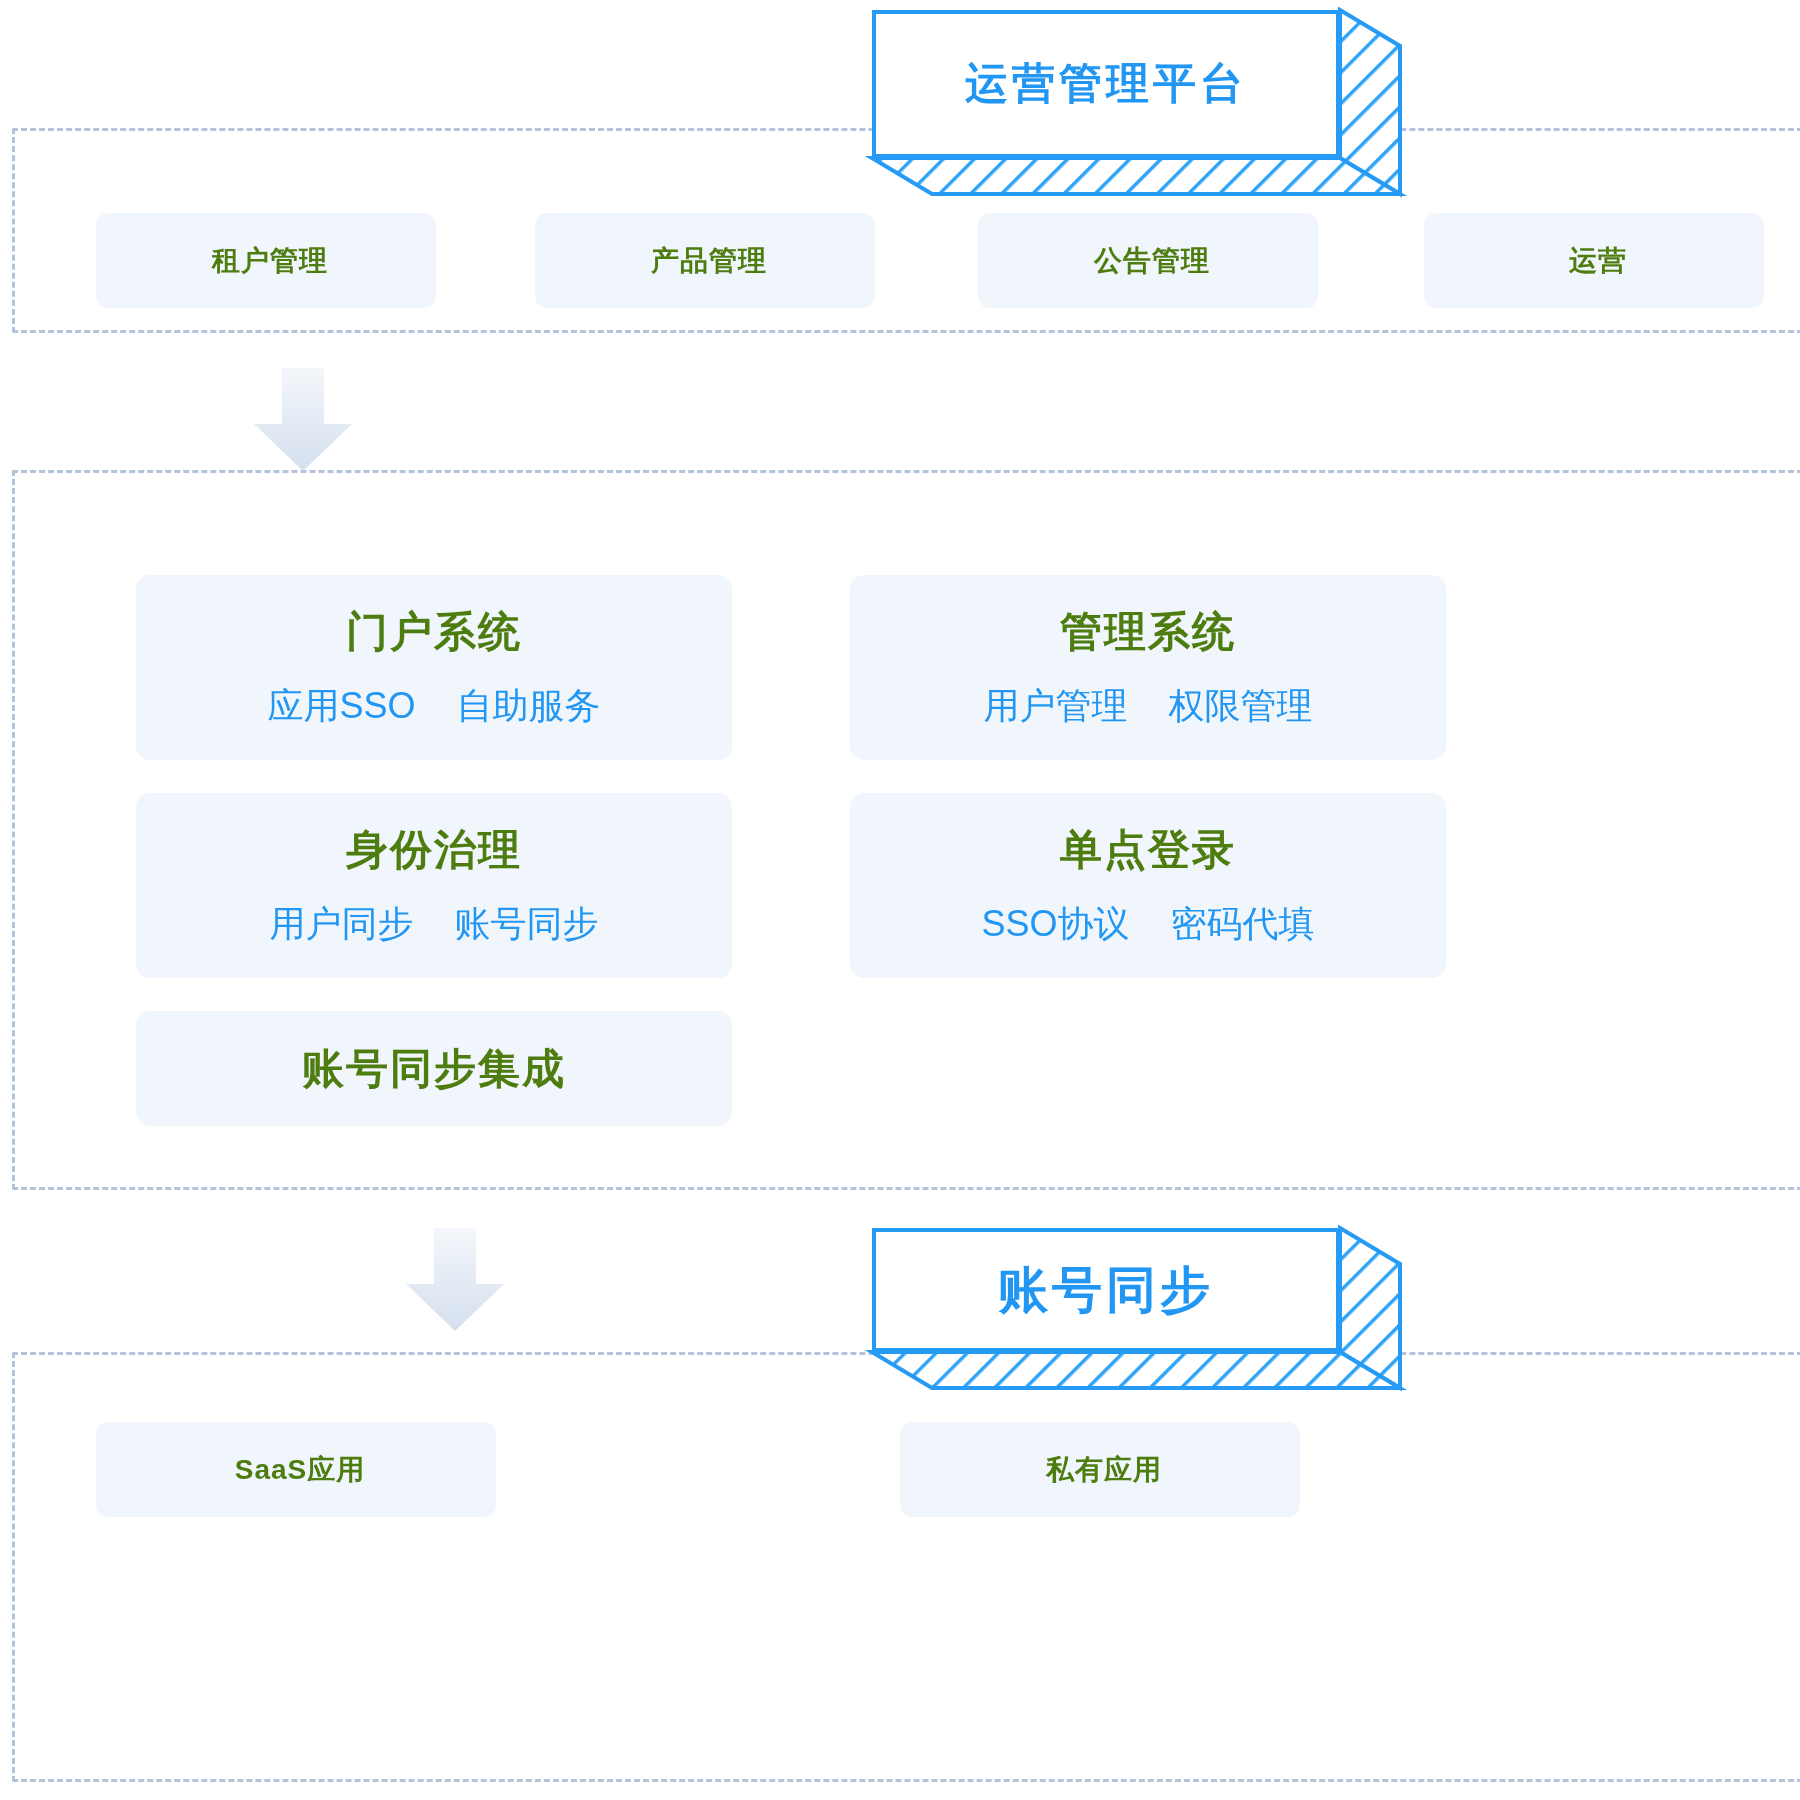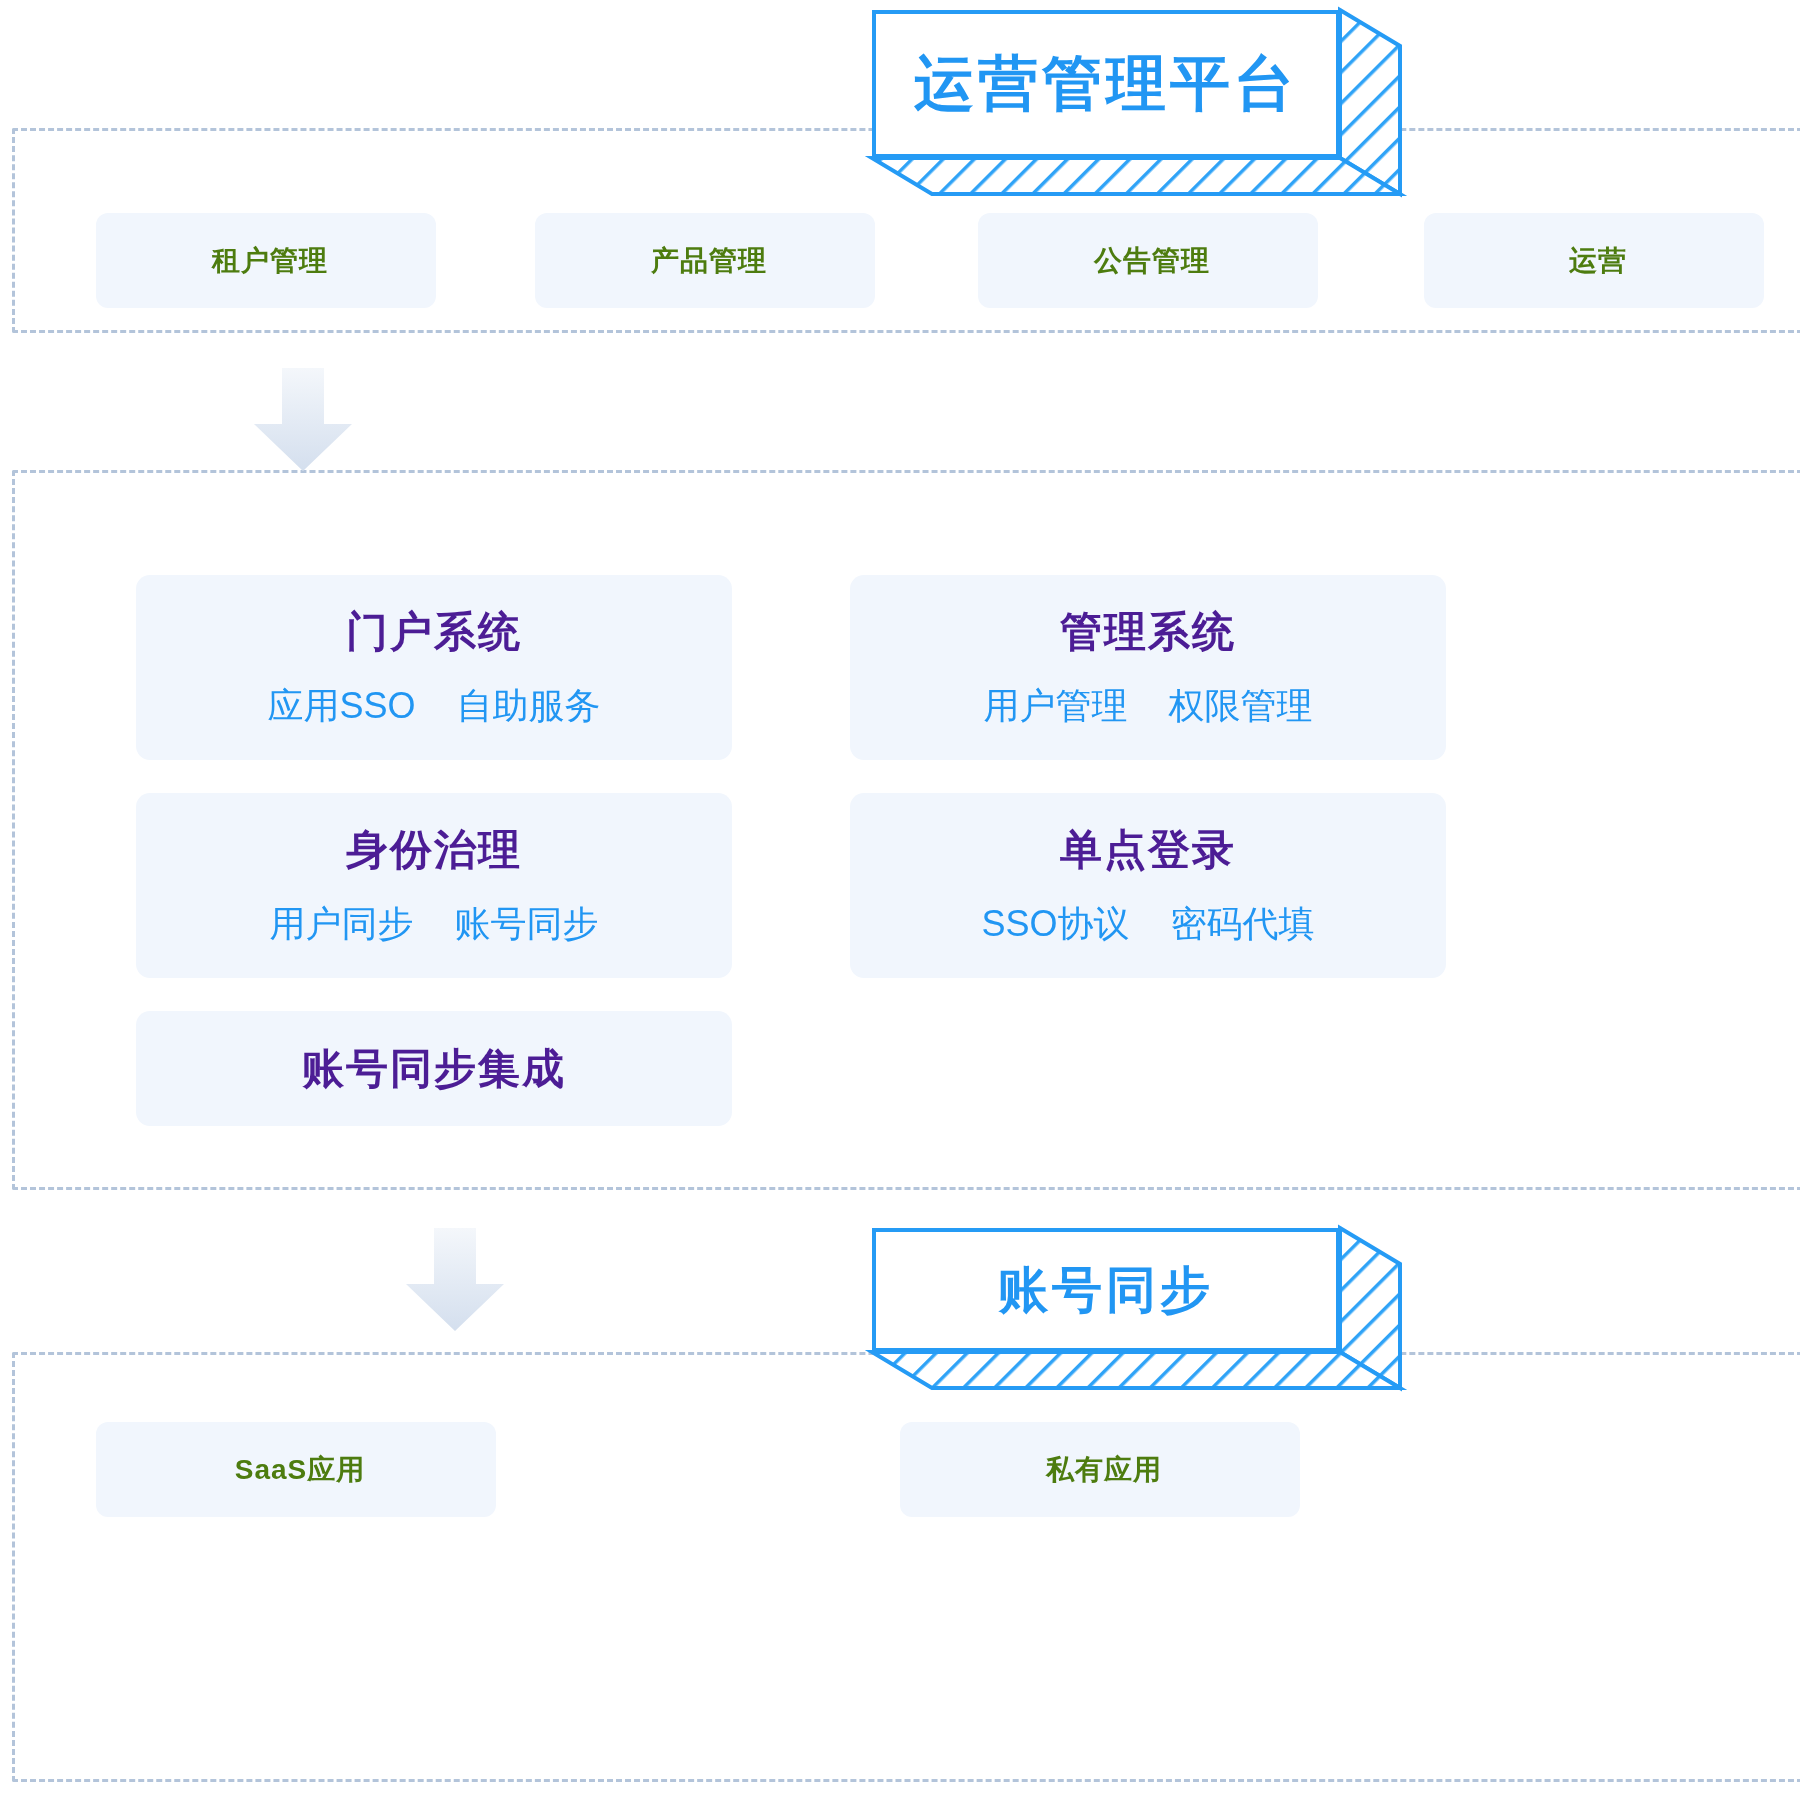--- a/index.html
+++ b/index.html
@@ -32,21 +32,21 @@
   .box3d .face span {
     color: #2196f3;
     font-weight: 700;
     letter-spacing: 4px;
     white-space: nowrap;
   }
   .box3d svg { position: absolute; left: 0; top: 0; overflow: visible; }
 
   .box-ops    { left: 872px; top: 10px;   width: 540px; height: 185px; }
   .box-ops .face    { width: 468px; height: 148px; }
-  .box-ops .face span { font-size: 60px; }
+  .box-ops .face span { font-size: 43px; }
 
   .box-tenant { left: 872px; top: 363px;  width: 540px; height: 158px; }
   .box-tenant .face { width: 468px; height: 122px; }
   .box-tenant .face span { font-size: 50px; }
 
   .box-appsys { left: 872px; top: 1228px; width: 540px; height: 160px; }
   .box-appsys .face { width: 468px; height: 124px; }
   .box-appsys .face span { font-size: 50px; }
 
   
@@ -80,21 +80,21 @@
 
   
   .fcard {
     position: absolute;
     background: #f1f6fd;
     border-radius: 14px;
     display: flex; flex-direction: column;
     align-items: center; justify-content: center;
   }
   .fcard .ftitle {
-    color: #4c1d95;
+    color: #4d7c0f;
     font-size: 42px;
     font-weight: 700;
     letter-spacing: 2px;
     white-space: nowrap;
   }
   .fcard .fsubs {
     display: flex; flex-direction: row;
     gap: 41px;
     margin-top: 22px;
   }

